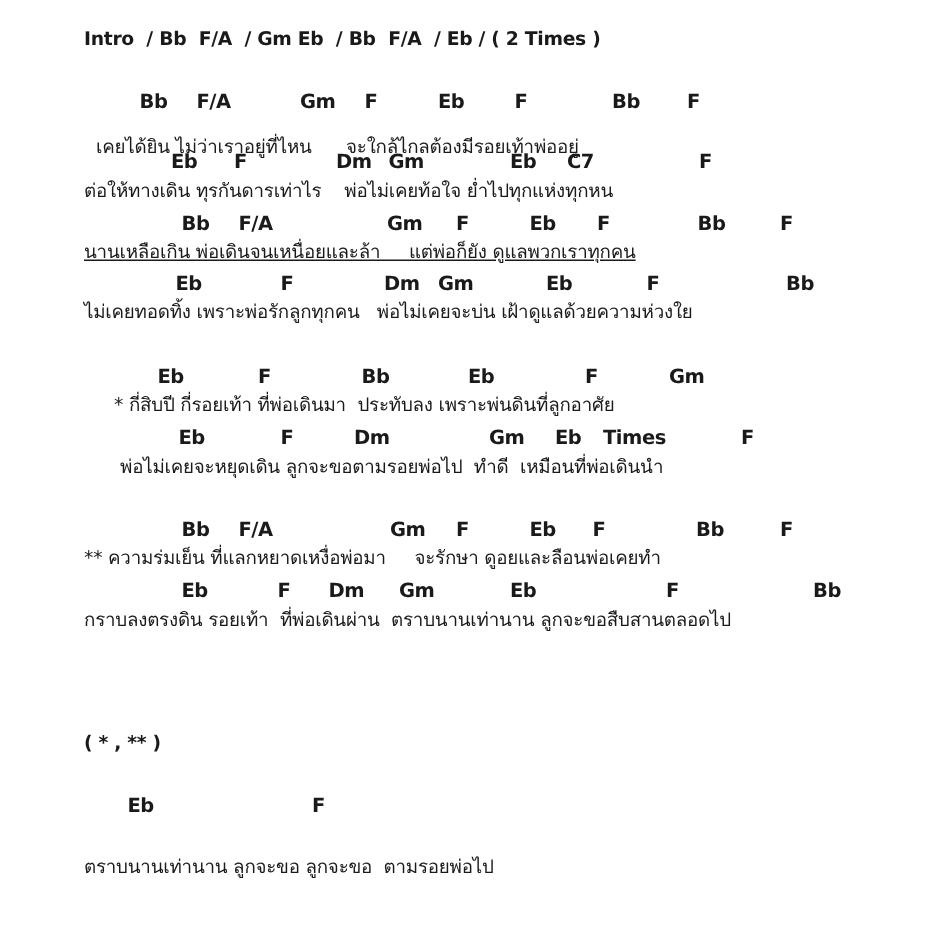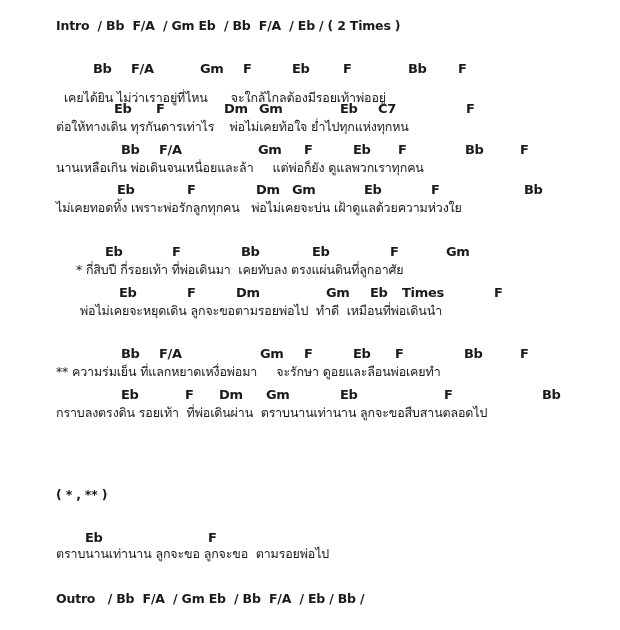--- a/index.html
+++ b/index.html
@@ -36,38 +36,38 @@
       <div class="t ch" style="left: 466px; top: 102px;">F</div>
       <div class="t ly" style="left: 56px; top: 121px;">ต่อให้ทางเดิน ทุรกันดารเท่าไร    พ่อไม่เคยท้อใจ ย่ำไปทุกแห่งทุกหน</div>
       <div class="t ch" style="left: 121px; top: 143px;">Bb</div>
       <div class="t ch" style="left: 159px; top: 143px;">F/A</div>
       <div class="t ch" style="left: 258px; top: 143px;">Gm</div>
       <div class="t ch" style="left: 304px; top: 143px;">F</div>
       <div class="t ch" style="left: 353px; top: 143px;">Eb</div>
       <div class="t ch" style="left: 398px; top: 143px;">F</div>
       <div class="t ch" style="left: 465px; top: 143px;">Bb</div>
       <div class="t ch" style="left: 520px; top: 143px;">F</div>
-      <div class="t ly" style="left: 56px; top: 162px;">นานเหลือเกิน พ่อเดินจนเหนื่อยและล้า     แต่พ่อก็ยัง ดูแลพวกเราทุกคน</div>
+      <div class="t ly" style="left: 56px; top: 162px; text-decoration: underline;">นานเหลือเกิน พ่อเดินจนเหนื่อยและล้า     แต่พ่อก็ยัง ดูแลพวกเราทุกคน</div>
       <div class="t ch" style="left: 117px; top: 183px;">Eb</div>
       <div class="t ch" style="left: 187px; top: 183px;">F</div>
       <div class="t ch" style="left: 256px; top: 183px;">Dm</div>
       <div class="t ch" style="left: 292px; top: 183px;">Gm</div>
       <div class="t ch" style="left: 364px; top: 183px;">Eb</div>
       <div class="t ch" style="left: 431px; top: 183px;">F</div>
       <div class="t ch" style="left: 524px; top: 183px;">Bb</div>
       <div class="t ly" style="left: 56px; top: 202px;">ไม่เคยทอดทิ้ง เพราะพ่อรักลูกทุกคน   พ่อไม่เคยจะบ่น เฝ้าดูแลด้วยความห่วงใย</div>
     </div>
   <div id="chorus1">
       <div class="t ch" style="left: 105px; top: 245px;">Eb</div>
       <div class="t ch" style="left: 172px; top: 245px;">F</div>
       <div class="t ch" style="left: 241px; top: 245px;">Bb</div>
       <div class="t ch" style="left: 312px; top: 245px;">Eb</div>
       <div class="t ch" style="left: 390px; top: 245px;">F</div>
       <div class="t ch" style="left: 446px; top: 245px;">Gm</div>
-      <div class="t ly" style="left: 76px; top: 264px;">* กี่สิบปี กี่รอยเท้า ที่พ่อเดินมา  เคยทับลง ตรงแผ่นดินที่ลูกอาศัย</div>
+      <div class="t ly" style="left: 76px; top: 264px;">* กี่สิบปี กี่รอยเท้า ที่พ่อเดินมา  ประทับลง เพราะพ่นดินที่ลูกอาศัย</div>
       <div class="t ch" style="left: 119px; top: 286px;">Eb</div>
       <div class="t ch" style="left: 187px; top: 286px;">F</div>
       <div class="t ch" style="left: 236px; top: 286px;">Dm</div>
       <div class="t ch" style="left: 326px; top: 286px;">Gm</div>
       <div class="t ch" style="left: 370px; top: 286px;">Eb</div>
       <div class="t ch" style="left: 402px; top: 286px;">Times</div>
       <div class="t ch" style="left: 494px; top: 286px;">F</div>
       <div class="t ly" style="left: 80px; top: 305px;">พ่อไม่เคยจะหยุดเดิน ลูกจะขอตามรอยพ่อไป  ทำดี  เหมือนที่พ่อเดินนำ</div>
     </div>
   <div id="chorus2">
@@ -88,17 +88,16 @@
       <div class="t ch" style="left: 444px; top: 388px;">F</div>
       <div class="t ch" style="left: 542px; top: 388px;">Bb</div>
       <div class="t ly" style="left: 56px; top: 407px;">กราบลงตรงดิน รอยเท้า  ที่พ่อเดินผ่าน  ตราบนานเท่านาน ลูกจะขอสืบสานตลอดไป</div>
     </div>
 
   <div class="t hdr" style="left:56px; top:489px;">( * , ** )</div>
 
   <div id="ending">
       <div class="t ch" style="left: 85px; top: 531px;">Eb</div>
       <div class="t ch" style="left: 208px; top: 531px;">F</div>
-      <div class="t ly" style="left: 56px; top: 548px;">ตราบนานเท่านาน ลูกจะขอ ลูกจะขอ  ตามรอยพ่อไป</div>
+      <div class="t ly" style="left: 56px; top: 572px;">ตราบนานเท่านาน ลูกจะขอ ลูกจะขอ  ตามรอยพ่อไป</div>
     </div>
 
-  <div class="t hdr" style="left:56px; top:593px;">Outro   / Bb  F/A  / Gm Eb  / Bb  F/A  / Eb / Bb /</div>
 </div>
 
 </body></html>

